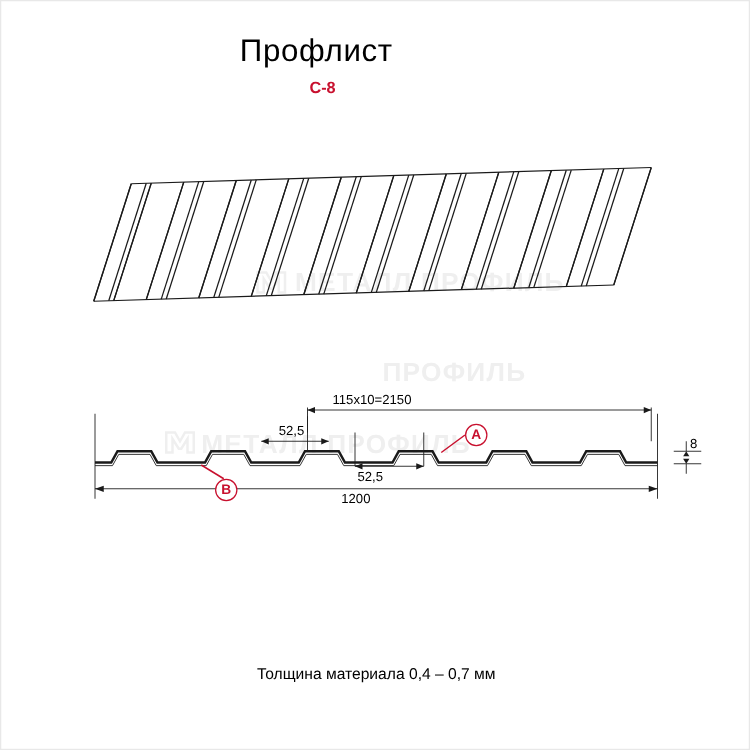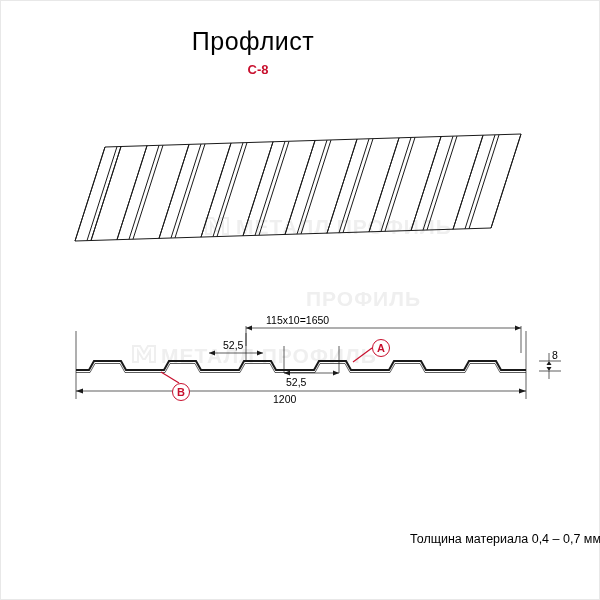--- a/index.html
+++ b/index.html
@@ -40,21 +40,21 @@
     text-align: center;
     font-size: 13px;
     color: #c8102e;
     font-weight: bold;
   }
   .footer-note {
     position: absolute;
     top: 531px;
     left: 0;
     width: 600px;
-    text-align: right;
+    text-align: center;
     font-size: 12.5px;
     color: #000;
   }
   .svg-layer {
     position: absolute;
     top: 0;
     left: 0;
   }
   .wm {
     position: absolute;
@@ -261,20 +261,20 @@
       <g stroke="#c8102e" stroke-width="1.2">
         <path d="M371 347 L352 361"></path>
         <path d="M178 382 L160 371"></path>
       </g>
     </g>
   </svg>
 
   <div class="label-circle lc-a">A</div>
   <div class="label-circle lc-b">B</div>
 
-  <div class="dim-text dim-115">115х10=1650</div>
+  <div class="dim-text dim-115">115х10=2150</div>
   <div class="dim-text dim-525a">52,5</div>
   <div class="dim-text dim-525b">52,5</div>
   <div class="dim-text dim-1200">1200</div>
   <div class="dim-text dim-8">8</div>
 
   <div class="footer-note">Толщина материала 0,4 – 0,7 мм</div>
 </div>
 
 </body></html>

